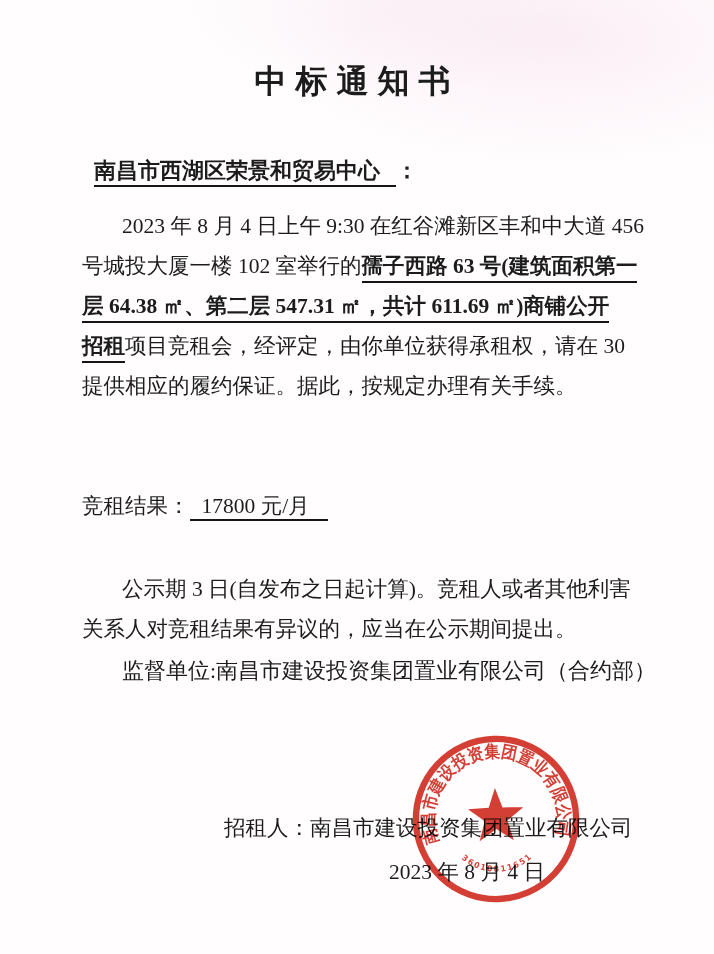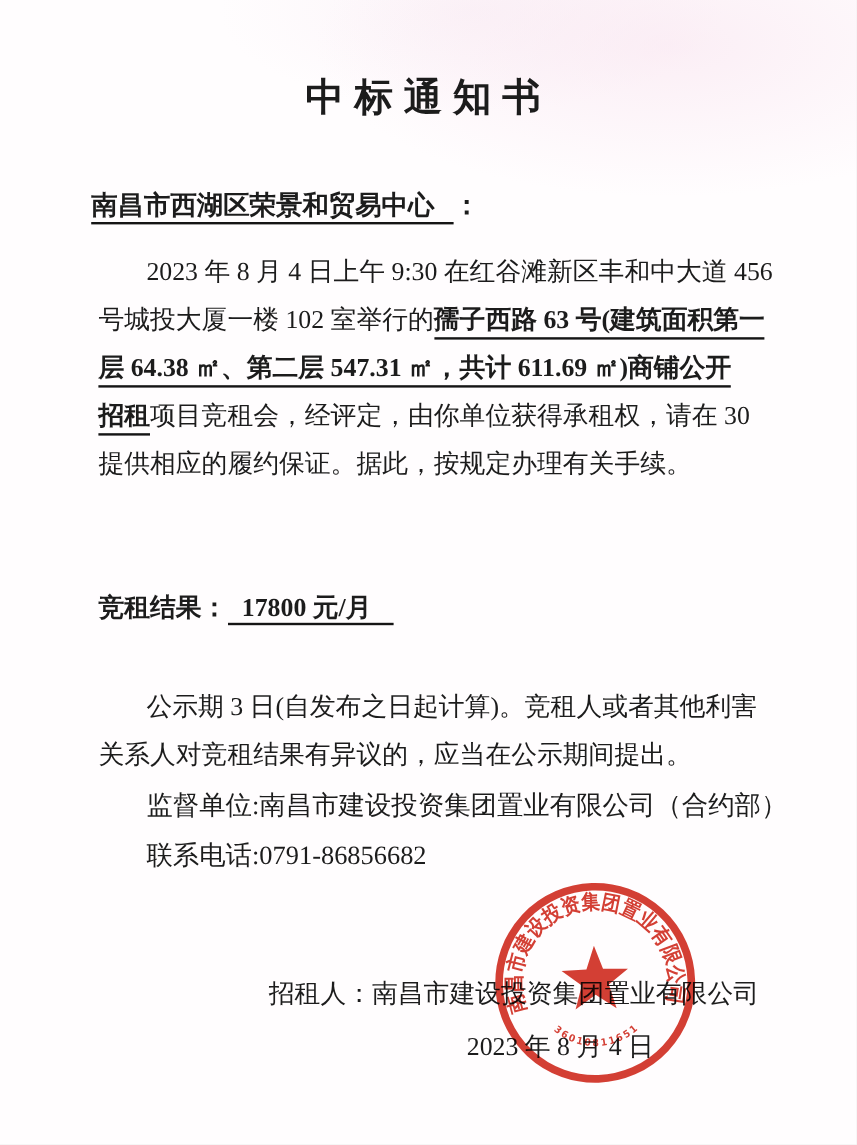--- a/index.html
+++ b/index.html
@@ -13,32 +13,32 @@
       #fffdfe;
     font-family:"Liberation Serif","DejaVu Serif",serif;
     color:#1c1c1c;
     overflow:hidden;
   }
   .title{
     position:absolute;left:0;top:60px;width:100%;
     text-align:center;font-size:32px;font-weight:700;letter-spacing:9px;
   }
   .addressee{
-    position:absolute;left:76px;top:156px;
+    position:absolute;left:94px;top:156px;
     font-size:22px;font-weight:700;white-space:nowrap;
   }
   .addressee .name{border-bottom:2px solid #151515;padding-right:16px;padding-bottom:2px;}
   .body-par{position:absolute;left:82px;width:560px;font-size:21.5px;}
   .line{height:40px;line-height:40px;white-space:nowrap;}
   .indent{padding-left:40px;}
   .bu{font-weight:700;border-bottom:2px solid #151515;padding-bottom:3px;}
   #p1{top:206px;}
   .result{
     position:absolute;left:82px;top:486px;
-    font-size:21.5px;font-weight:700;line-height:40px;white-space:nowrap;
+    font-size:21.5px;font-weight:400;line-height:40px;white-space:nowrap;
   }
   .result .value{border-bottom:2px solid #151515;padding:0 18px 1px 12px;}
   #p2{top:569px;}
   .contact{position:absolute;left:82px;font-size:22px;line-height:40px;white-space:nowrap;}
   #supervisor{top:651px;padding-left:40px;}
   #phone{top:693px;padding-left:40px;}
   .sig-lessor{position:absolute;left:224px;top:812px;font-size:21.5px;line-height:32px;white-space:nowrap;}
   .sig-date{position:absolute;left:389px;top:856px;font-size:21.5px;line-height:32px;white-space:nowrap;}
   .seal{
     position:absolute;left:405px;top:728px;width:182px;height:182px;
@@ -69,21 +69,20 @@
   <div class="result">
     <span>竞租结果：</span><span class="value">17800 元/月</span>
   </div>
 
   <div class="body-par" id="p2">
     <div class="line indent"><span>公示期 3 日(自发布之日起计算)。竞租人或者其他利害</span></div>
     <div class="line"><span>关系人对竞租结果有异议的，应当在公示期间提出。</span></div>
   </div>
 
   <div class="contact" id="supervisor">监督单位:南昌市建设投资集团置业有限公司（合约部）</div>
-  <div class="contact" id="phone">联系电话:0791-86856682</div>
 
   <div class="sig-lessor">招租人：南昌市建设投资集团置业有限公司</div>
   <div class="sig-date">2023 年 8 月 4 日</div>
 
   <svg class="seal" viewBox="0 0 200 200" xmlns="http://www.w3.org/2000/svg">
     <defs>
       <path id="sealArcTop" d="M 36.1,123.3 A 68,68 0 1 1 163.9,123.3" fill="none"></path>
       <path id="sealArcBottom" d="M 59,141 A 58,58 0 0 0 141,141" fill="none"></path>
     </defs>
     <circle cx="100" cy="100" r="88" fill="none" stroke="#cf2a1e" stroke-width="7"></circle>

